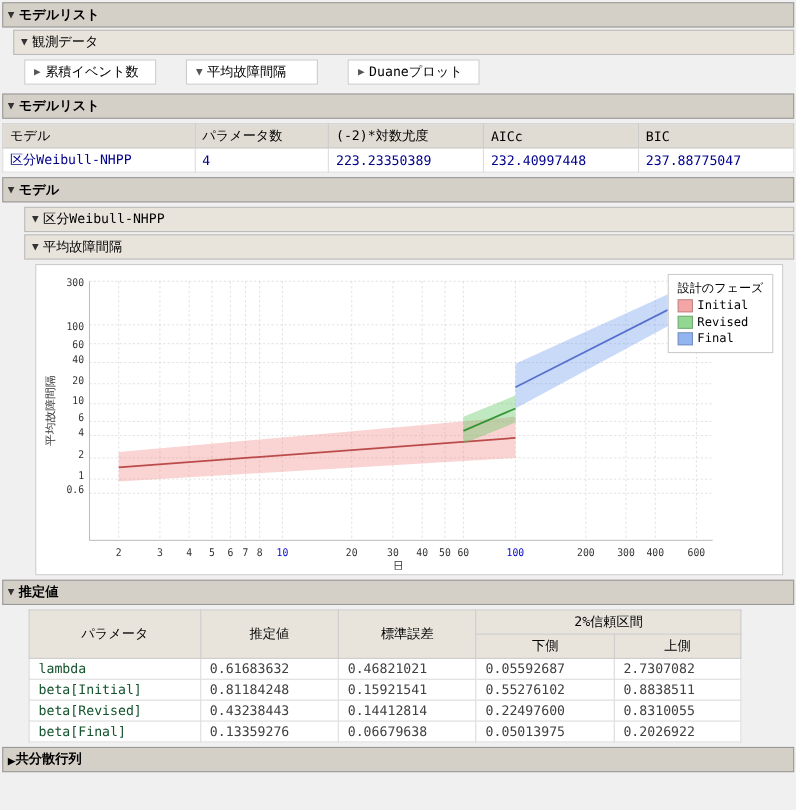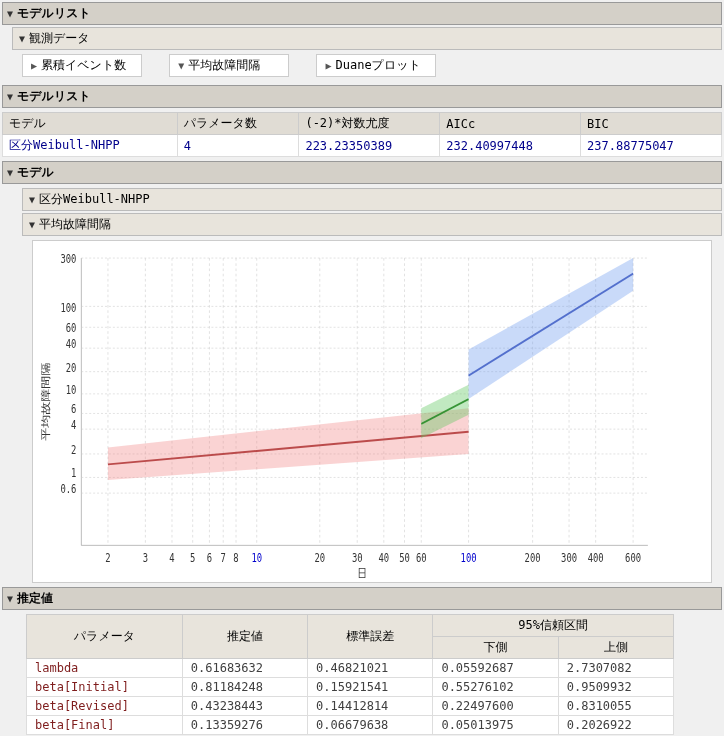--- a/index.html
+++ b/index.html
@@ -84,21 +84,21 @@
     }
     .weibull-section {
       margin: 4px 0 4px 10px;
     }
     .chart-container {
       background: #fff;
       border: 1px solid #ccc;
       margin: 4px 10px;
       padding: 4px;
       position: relative;
-      height: 343px;
+      height: 283px;
     }
     .chart-inner {
       position: relative;
       width: 100%;
       height: 100%;
     }
     .chart-svg {
       position: absolute;
       top: 0; left: 0;
       width: 100%;
@@ -144,21 +144,21 @@
       text-align: center;
       font-weight: normal;
     }
     .estimated-table td {
       border: 1px solid #ddd;
       padding: 2px 8px;
       background: #fff;
       color: #404040;
     }
     .estimated-table td:first-child {
-      color: #7f1d1d;
+      color: #14532d;
     }
     .col-span-header {
       text-align: center;
     }
     .covariance-header {
       background: #d4d0c8;
       border: 1px solid #999;
       display: flex;
       align-items: center;
       padding: 2px 4px;
@@ -334,58 +334,73 @@
 
             <line x1="390" y1="137" x2="438" y2="118" stroke="rgba(40,140,40,0.9)" stroke-width="1.5"></line>
 
             <polygon points="438,118 605,35 605,10 438,80" fill="rgba(100,149,237,0.35)" stroke="none"></polygon>
 
             <line x1="438" y1="100" x2="605" y2="22" stroke="rgba(70,100,200,0.9)" stroke-width="1.5"></line>
 
           </svg>
         </div>
 
+        <div class="chart-legend">
+          <div class="legend-title">設計のフェーズ</div>
+          <div class="legend-item">
+            <div class="legend-color" style="background:rgba(240,128,128,0.7);"></div>
+            <span>Initial</span>
+          </div>
+          <div class="legend-item">
+            <div class="legend-color" style="background:rgba(100,200,100,0.7);"></div>
+            <span>Revised</span>
+          </div>
+          <div class="legend-item">
+            <div class="legend-color" style="background:rgba(100,149,237,0.7);"></div>
+            <span>Final</span>
+          </div>
+        </div>
       </div>
     </div>
   </div>
 
   
   <div class="section-header" style="margin-top:4px;">
     <span class="triangle">▼</span>
     <span>推定値</span>
   </div>
 
   <div class="estimated-section">
     <table class="estimated-table">
       <thead>
         <tr>
           <th rowspan="2">パラメータ</th>
           <th rowspan="2">推定値</th>
           <th rowspan="2">標準誤差</th>
-          <th colspan="2" class="col-span-header">95%信頼区間</th>
+          <th colspan="2" class="col-span-header">2%信頼区間</th>
         </tr>
         <tr>
           <th>下側</th>
           <th>上側</th>
         </tr>
       </thead>
       <tbody>
         <tr>
           <td>lambda</td>
           <td>0.61683632</td>
           <td>0.46821021</td>
           <td>0.05592687</td>
           <td>2.7307082</td>
         </tr>
         <tr>
           <td>beta[Initial]</td>
           <td>0.81184248</td>
           <td>0.15921541</td>
           <td>0.55276102</td>
-          <td>0.9509932</td>
+          <td>0.8838511</td>
         </tr>
         <tr>
           <td>beta[Revised]</td>
           <td>0.43238443</td>
           <td>0.14412814</td>
           <td>0.22497600</td>
           <td>0.8310055</td>
         </tr>
         <tr>
           <td>beta[Final]</td>

